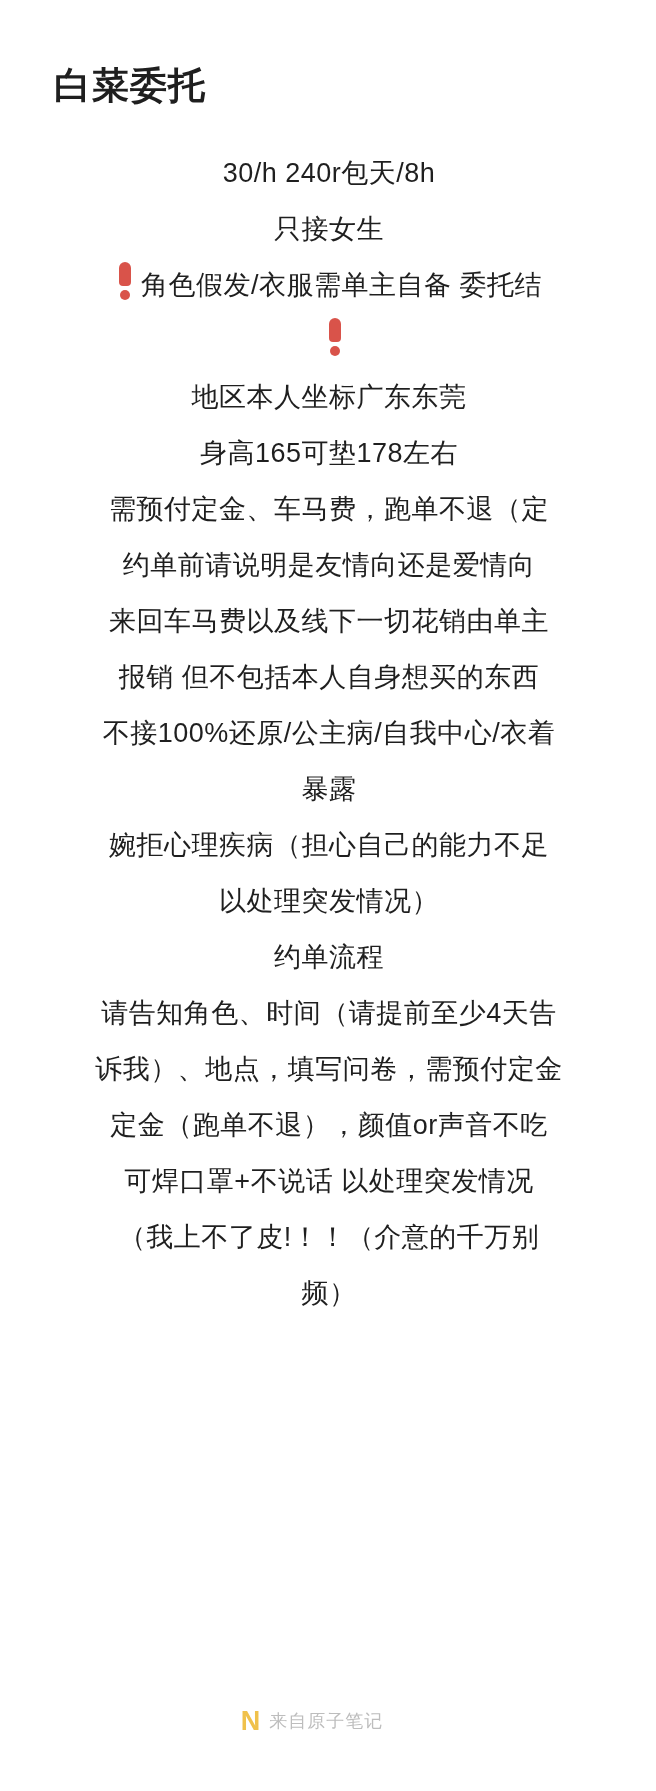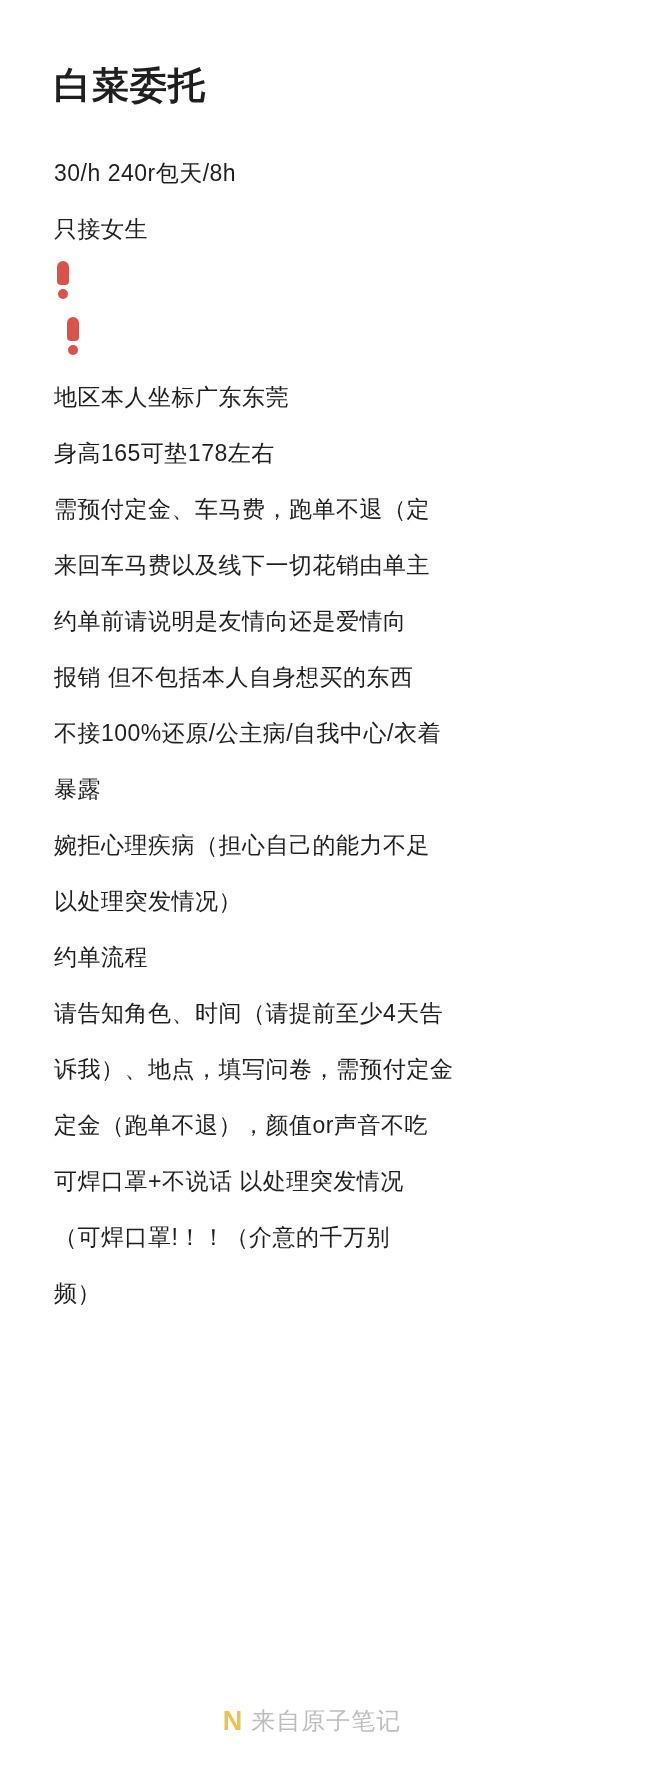--- a/index.html
+++ b/index.html
@@ -4,20 +4,21 @@
 <style>
   * { margin: 0; padding: 0; box-sizing: border-box; }
   html, body { background: #ffffff; }
   .page {
     position: relative;
     width: 624px;
     height: 1791px;
     background: var(--bg, #ffffff);
     font-family: "Liberation Sans", "DejaVu Sans", sans-serif;
     overflow: hidden;
+    text-align: center;
   }
   .title {
     position: absolute;
     left: 54px;
     top: 64px;
     font-size: 37px;
     font-weight: 700;
     color: var(--ink, #111111);
     letter-spacing: 1px;
     line-height: 44px;
@@ -25,21 +26,21 @@
   }
   .body-lines {
     position: absolute;
     left: 54px;
     top: 145px;
     right: 20px;
   }
   .line {
     height: 56px;
     line-height: 56px;
-    font-size: 23px;
+    font-size: 27px;
     color: var(--ink, #1f1f1f);
     letter-spacing: 0.5px;
     white-space: pre;
   }
   .excl {
     display: inline-block;
     position: relative;
     width: 14px;
     height: 38px;
     vertical-align: -6px;
@@ -77,53 +78,53 @@
     gap: 9px;
   }
   .n-logo {
     font-size: 27px;
     font-weight: 800;
     color: var(--logo-yellow, #f0c14b);
     line-height: 30px;
     font-style: normal;
   }
   .footer-text {
-    font-size: 24px;
+    font-size: 18px;
     color: var(--footer-gray, #bdbdbd);
     letter-spacing: 1px;
     line-height: 30px;
   }
 </style>
 </head>
 <body>
 
 <div class="page">
   <h1 class="title">白菜委托</h1>
 
   <div class="body-lines" id="body-lines">
       <div class="line"><span>30/h 240r包天/8h</span></div>
       <div class="line"><span>只接女生</span></div>
-      <div class="line"><span class="excl excl-before"></span></div>
+      <div class="line"><span class="excl excl-before"></span><span>角色假发/衣服需单主自备 委托结</span></div>
       <div class="line"><span class="excl excl-after"></span></div>
       <div class="line"><span>地区本人坐标广东东莞</span></div>
       <div class="line"><span>身高165可垫178左右</span></div>
       <div class="line"><span>需预付定金、车马费，跑单不退（定</span></div>
+      <div class="line"><span>约单前请说明是友情向还是爱情向</span></div>
       <div class="line"><span>来回车马费以及线下一切花销由单主</span></div>
-      <div class="line"><span>约单前请说明是友情向还是爱情向</span></div>
       <div class="line"><span>报销 但不包括本人自身想买的东西</span></div>
       <div class="line"><span>不接100%还原/公主病/自我中心/衣着</span></div>
       <div class="line"><span>暴露</span></div>
       <div class="line"><span>婉拒心理疾病（担心自己的能力不足</span></div>
       <div class="line"><span>以处理突发情况）</span></div>
       <div class="line"><span>约单流程</span></div>
       <div class="line"><span>请告知角色、时间（请提前至少4天告</span></div>
       <div class="line"><span>诉我）、地点，填写问卷，需预付定金</span></div>
       <div class="line"><span>定金（跑单不退），颜值or声音不吃</span></div>
       <div class="line"><span>可焊口罩+不说话 以处理突发情况</span></div>
-      <div class="line"><span>（可焊口罩!！！（介意的千万别</span></div>
+      <div class="line"><span>（我上不了皮!！！（介意的千万别</span></div>
       <div class="line"><span>频）</span></div>
     </div>
 
   <div class="footer">
     <span class="n-logo">N</span>
     <span class="footer-text">来自原子笔记</span>
   </div>
 </div>
 
 </body></html>

